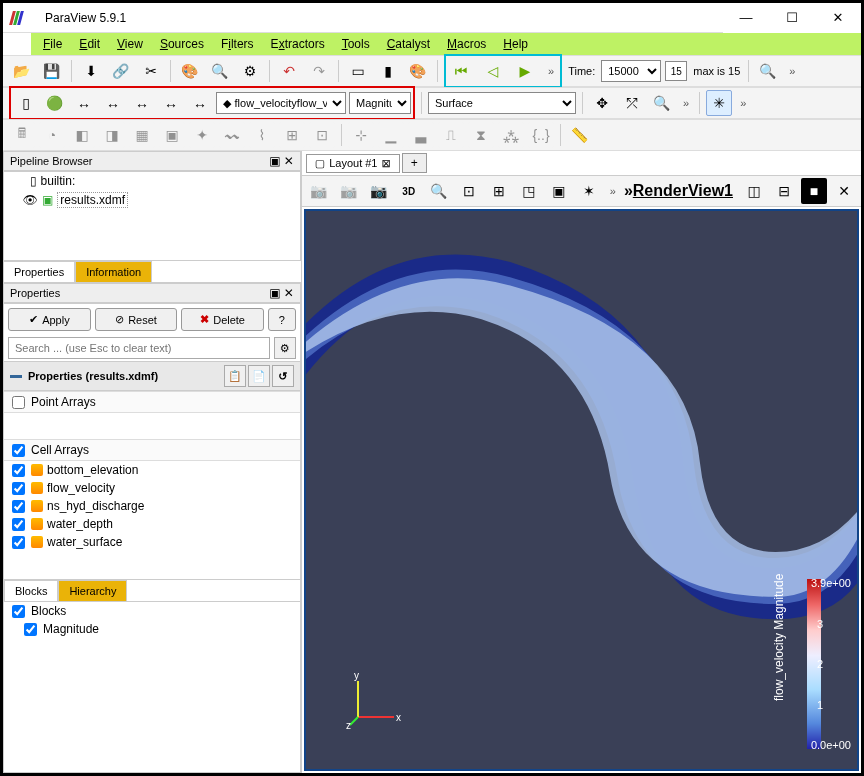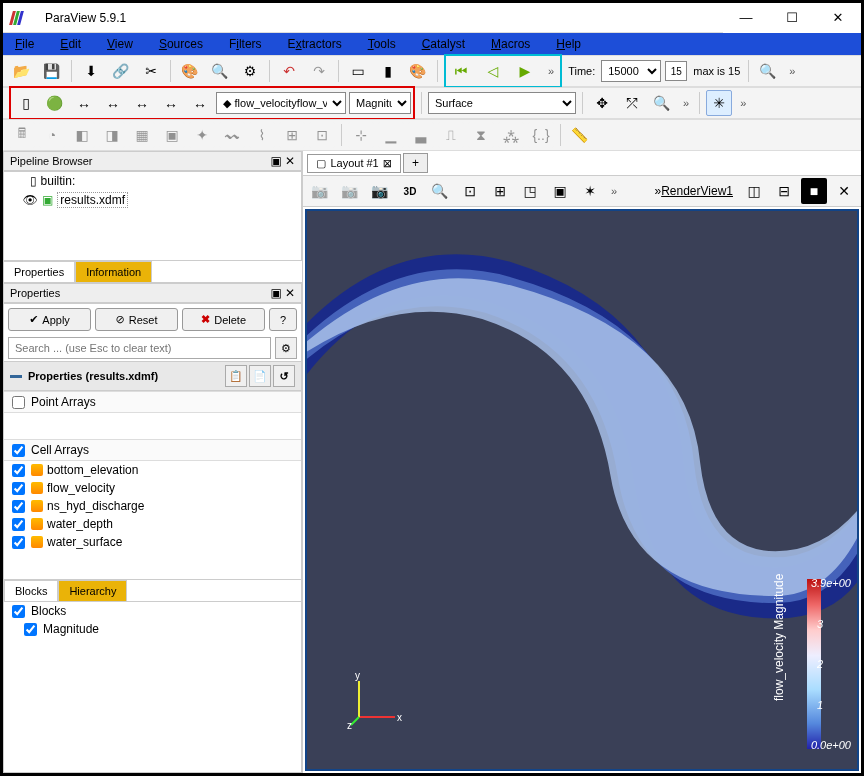--- a/index.html
+++ b/index.html
@@ -4,21 +4,21 @@
 <style>
 * { box-sizing: border-box; margin: 0; padding: 0; font-family: "Segoe UI", Arial, sans-serif; }
 body { background: #fff; width: 864px; height: 776px; overflow: hidden; border: 3px solid #000; }
 .titlebar { height: 30px; display: flex; align-items: center; padding: 0 0 0 8px; background: #fff; border-bottom: 1px solid #ddd; gap: 16px; }
 .logo-stripes { display: inline-flex; margin-right: 6px; }
 .logo-stripes span { width: 3px; height: 14px; margin-right: 1px; transform: skewX(-15deg); }
 .logo-stripes span:nth-child(1){background:#c33;} .logo-stripes span:nth-child(2){background:#3a3;} .logo-stripes span:nth-child(3){background:#33c;}
 .title-text { font-size: 12px; flex: 1; }
 .win-btns { display: flex; }
 .win-btn { width: 46px; height: 30px; display: flex; align-items: center; justify-content: center; font-size: 13px; background: #fff; }
-.menubar { height: 22px; display: flex; align-items: center; padding: 0 6px; gap: 14px; background: #1d4ed8; }
+.menubar { height: 22px; display: flex; align-items: center; padding: 0 6px; gap: 5px; background: #bef264; margin-left: 28px; }
 .menu-item { padding: 2px 6px; font-size: 12px; }
 .menu-item u { text-decoration: underline; }
 .toolbar { display: flex; align-items: center; padding: 2px 6px; gap: 4px; background: #f4f4f4; border-top: 1px solid #ddd; border-bottom: 1px solid #ddd; position: relative; flex-wrap: nowrap; }
 .tb-btn { width: 26px; height: 26px; display: flex; align-items: center; justify-content: center; background: #f4f4f4; border: 1px solid transparent; border-radius: 2px; font-size: 14px; }
 .tb-btn.disabled { opacity: 0.4; }
 .tb-sep { width: 1px; height: 22px; background: #ccc; margin: 0 2px; }
 .tb-select { height: 22px; font-size: 11px; border: 1px solid #888; background: #fff; padding: 0 2px; }
 .red-box { border: 2px solid #d00; padding: 2px; display: flex; align-items: center; gap: 3px; }
 .cyan-box { border: 2px solid #00bcd4; padding: 2px; display: flex; align-items: center; gap: 6px; }
 .main-area { display: flex; height: calc(100% - 30px - 22px - 32px - 32px - 32px); }
@@ -39,25 +39,25 @@
 .group-header { background: #e8e8e8; padding: 3px 6px; font-size: 11px; font-weight: bold; display: flex; align-items: center; gap: 6px; border-top: 1px solid #ccc; border-bottom: 1px solid #ccc; }
 .group-header .bar { width: 12px; height: 3px; background: #369; }
 .check-row { display: flex; align-items: center; padding: 2px 8px; font-size: 12px; gap: 4px; }
 .check-row input { margin-right: 2px; }
 .array-icon { width: 12px; height: 12px; background: linear-gradient(#fb0,#f80); border-radius: 2px; }
 .viewport-area { flex: 1; display: flex; flex-direction: column; }
 .layout-tabs { display: flex; align-items: center; padding: 2px 4px; border-bottom: 1px solid #ccc; }
 .layout-tab { border: 1px solid #999; padding: 2px 8px; font-size: 11px; background: #fff; display: flex; align-items: center; gap: 4px; }
 .layout-add { border: 1px solid #999; padding: 2px 8px; margin-left: 2px; font-size: 12px; background: #eee; }
 .view-toolbar { display: flex; align-items: center; gap: 4px; padding: 2px 4px; background: #f4f4f4; border-bottom: 1px solid #ccc; }
-.view-toolbar .rvlabel { font-size: 12px; font-weight: normal; margin-left: auto; margin-right: 4px; }
+.view-toolbar .rvlabel { font-size: 16px; font-weight: bold; margin-left: auto; margin-right: 4px; }
 .render { flex: 1; background: #3a4057; position: relative; border: 2px solid #114488; margin: 2px; overflow: hidden; }
 .river { position: absolute; inset: 0; }
 .colorbar { position: absolute; right: 36px; bottom: 20px; width: 14px; height: 170px; background: linear-gradient(to bottom, #b11 0%, #e66 15%, #fcc 30%, #eef 45%, #adf 65%, #58d 85%, #22a 100%); }
-.cbar-labels { position: absolute; right: 6px; bottom: 18px; height: 174px; display: flex; flex-direction: column; justify-content: space-between; font-size: 11px; color: #fff; align-items: flex-start; font-style: italic; }
+.cbar-labels { position: absolute; right: 6px; bottom: 18px; height: 174px; display: flex; flex-direction: column; justify-content: space-between; font-size: 11px; color: #fff; align-items: flex-start; }
 .cbar-title { position: absolute; right: -56px; bottom: 68px; transform: rotate(-90deg); transform-origin: left bottom; font-size: 12px; color: #fff; white-space: nowrap; }
 .axes { position: absolute; left: 40px; bottom: 40px; width: 60px; height: 60px; }
 .chev { font-size: 11px; color: #555; padding: 0 4px; }
 .mini-icon { font-size: 12px; }
 .time-label { font-size: 11px; padding: 0 2px; }
 .spinner { width: 22px; height: 20px; border: 1px solid #888; font-size: 10px; text-align: center; }
 .small-btns { display: flex; gap: 2px; }
 .small-btn { width: 22px; height: 22px; border: 1px solid #aaa; background: #f0f0f0; display: flex; align-items: center; justify-content: center; font-size: 11px; }
 .section-label { padding: 3px 8px; font-size: 12px; border-top: 1px solid #ddd; border-bottom: 1px solid #ddd; background: #fafafa; display:flex; align-items:center; gap:6px;}
 </style>

